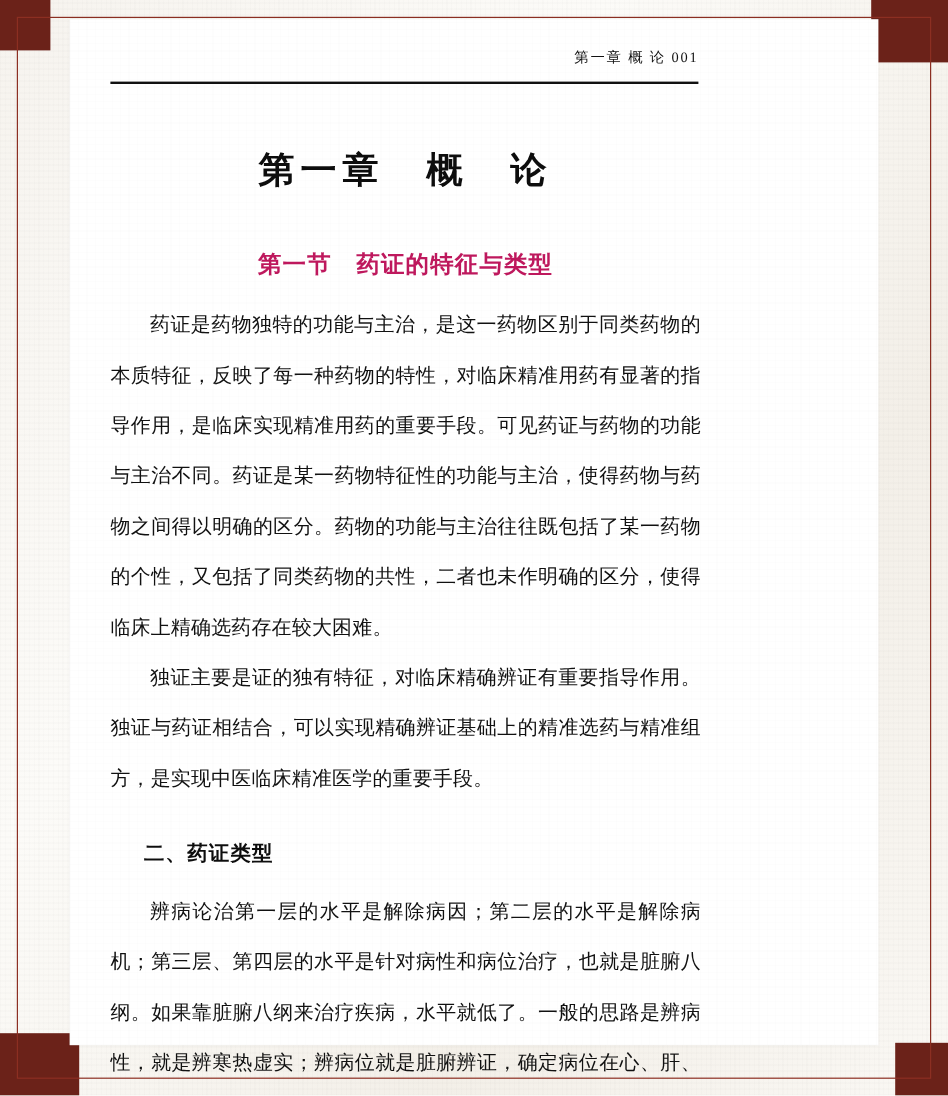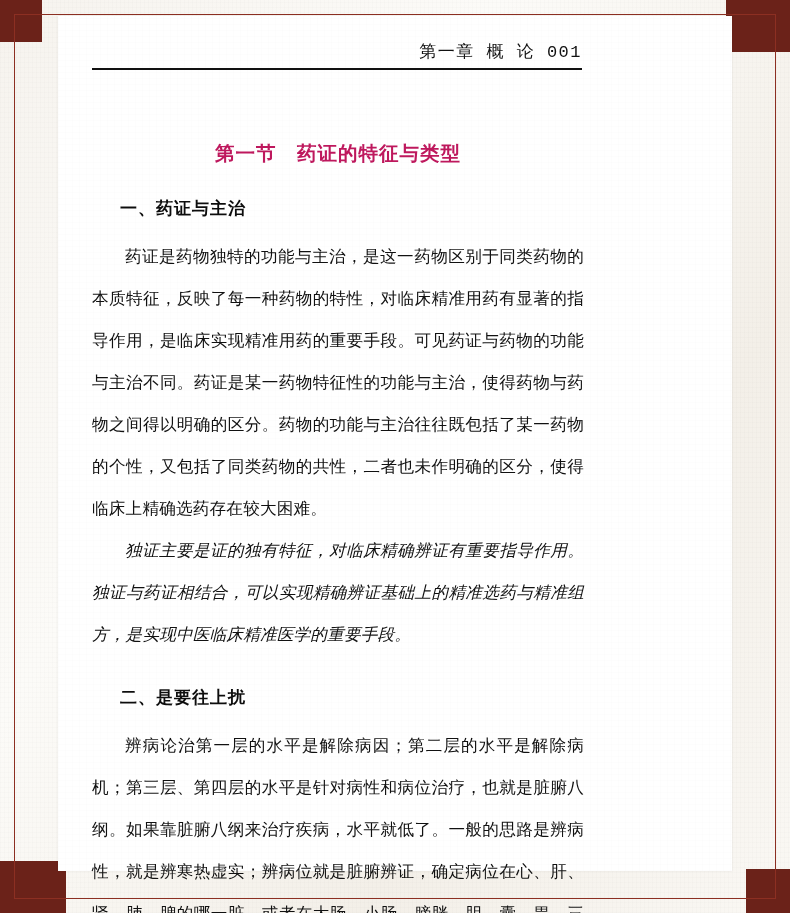--- a/index.html
+++ b/index.html
@@ -79,22 +79,22 @@
     pointer-events: none;
   }
 
   
   .running-head {
     position: absolute;
     left: 92px;
     top: 40px;
     width: 490px;
     text-align: right;
-    font-family: Liberation Mono, monospace;
-    font-size: 17px;
+    font-family: Liberation Serif, serif;
+    font-size: 12px;
     letter-spacing: 1.5px;
     color: #111;
   }
   .head-rule {
     position: absolute;
     left: 92px;
     top: 68px;
     width: 490px;
     height: 2px;
     background: #111;
@@ -145,21 +145,21 @@
     font-family: "DejaVu Serif", "Liberation Serif", serif;
     font-size: 16.6px;
     line-height: 42px;
     color: #111;
     text-indent: 33px;
     text-align: justify;
     margin: 0;
     letter-spacing: 0.2px;
   }
   .para.first { margin-top: 16px; }
-  .para.tight { margin-top: 0; font-style: italic; }
+  .para.tight { margin-top: 0; }
 </style>
 </head>
 <body>
 
 <div class="page">
   <div class="paper-texture"></div>
 
   <div class="bar top-right-long"></div>
   <div class="bar bottom-left-long"></div>
   <div class="corner tl"></div>
@@ -168,22 +168,22 @@
   <div class="outer-rule"></div>
 
   <div class="sheet">
     <div class="sheet-texture"></div>
   </div>
 
   <div class="running-head">第一章  概  论 001</div>
   <div class="head-rule"></div>
 
   <div class="content">
+    <div class="chapter-title">第一章　概　论</div>
     <div class="section-title">第一节　药证的特征与类型</div>
 
-    <div class="sub-title">一、药证与主治</div>
     <p class="para first">药证是药物独特的功能与主治，是这一药物区别于同类药物的本质特征，反映了每一种药物的特性，对临床精准用药有显著的指导作用，是临床实现精准用药的重要手段。可见药证与药物的功能与主治不同。药证是某一药物特征性的功能与主治，使得药物与药物之间得以明确的区分。药物的功能与主治往往既包括了某一药物的个性，又包括了同类药物的共性，二者也未作明确的区分，使得临床上精确选药存在较大困难。</p>
     <p class="para tight">独证主要是证的独有特征，对临床精确辨证有重要指导作用。独证与药证相结合，可以实现精确辨证基础上的精准选药与精准组方，是实现中医临床精准医学的重要手段。</p>
 
-    <div class="sub-title">二、是要往上扰</div>
+    <div class="sub-title">二、药证类型</div>
     <p class="para first">辨病论治第一层的水平是解除病因；第二层的水平是解除病机；第三层、第四层的水平是针对病性和病位治疗，也就是脏腑八纲。如果靠脏腑八纲来治疗疾病，水平就低了。一般的思路是辨病性，就是辨寒热虚实；辨病位就是脏腑辨证，确定病位在心、肝、肾、肺、脾的哪一脏，或者在大肠、小肠、膀胱、胆、囊、胃、三焦哪一腑。这是院校教的八纲与脏腑辨证。第五层的水平是辨病势。病是由表入里，还是由里出表；是要往上扰，还是要往下注，也就是确定表里三焦的动态变化，但是院校教的表里、三焦辨证主要是静态的、当下的</p>
   </div>
 </div>
 
 </body></html>

